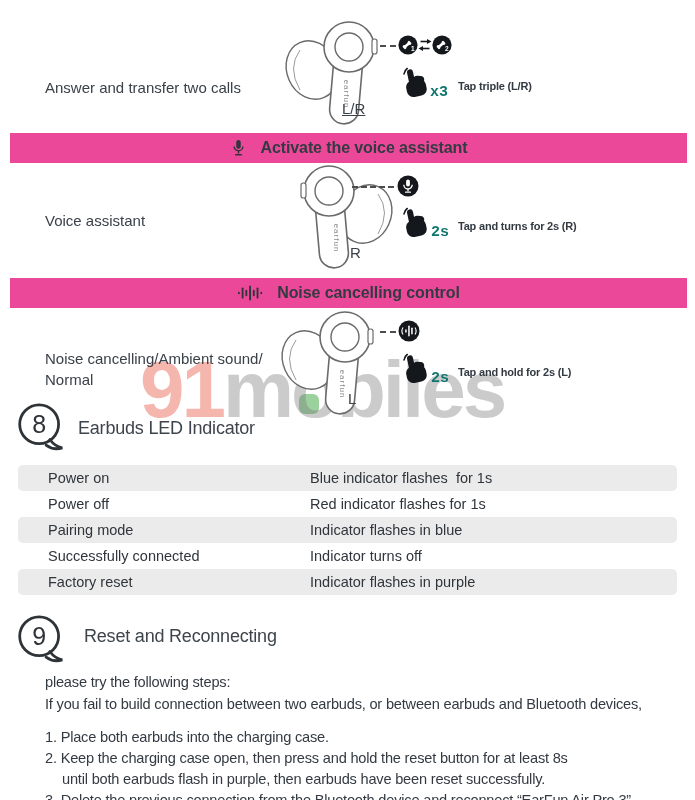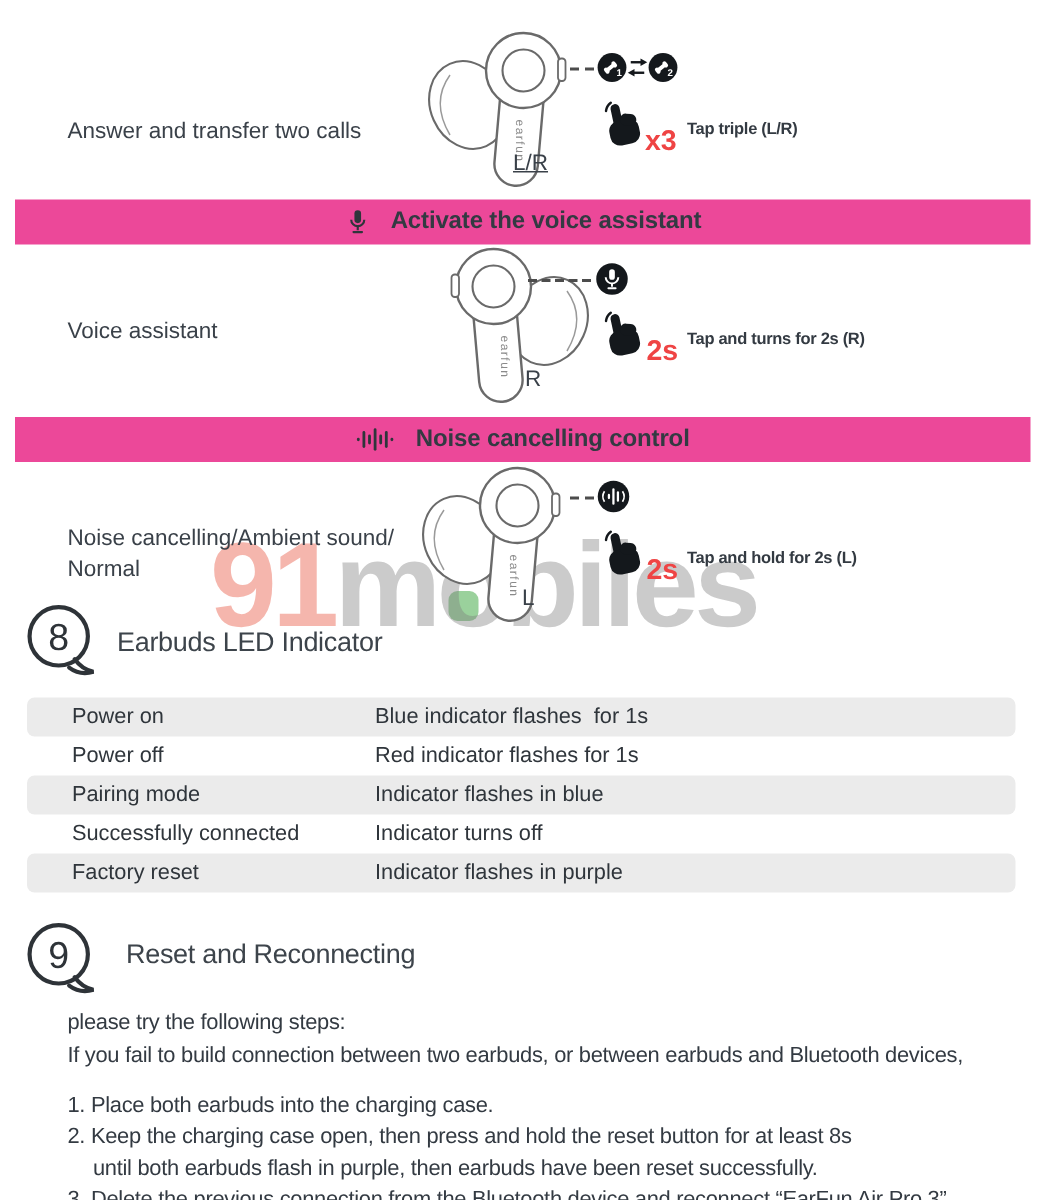--- a/index.html
+++ b/index.html
@@ -20,40 +20,40 @@
   #watermark .wm-red  { color:rgba(231,82,60,0.42); }
   #watermark .wm-gray { color:rgba(125,125,125,0.40); }
   #wm-dot {
     position:absolute; left:299px; top:394px; width:20px; height:20px;
     border-radius:6px; background:rgba(87,179,90,0.60); z-index:1;
   }
 
   
   .row-label { font-size:15px; font-weight:500; color:#3a4149; line-height:21px; }
   .bud-label { font-size:15px; font-weight:500; color:#3a4149; }
-  .count     { font-size:19px; font-weight:600; color:#ef4444; }
+  .count     { font-size:15px; font-weight:600; color:#0f766e;font-family:Liberation Mono, monospace; }
   .action    { font-size:11px; font-weight:600; color:#333a42; letter-spacing:-0.2px; }
 
   .dashes { border-top:2px dashed #4c4c4c; height:0; }
 
   
   .banner {
     position:absolute; left:10px; width:677px; height:30px; background:#ec4899;
     display:flex; align-items:center; justify-content:center; gap:12px;
   }
   .banner-text { font-size:16px; font-weight:600; color:#333a42; letter-spacing:-0.1px; }
 
   
   .sec-title { font-size:18px; font-weight:500; color:#3d444b; letter-spacing:-0.2px; }
 
   
   #led-table { position:absolute; left:18px; top:465px; width:659px; z-index:2; }
   .t-row { height:26px; display:flex; align-items:center; }
   .t-row.gray { background:#ebebeb; border-radius:5px; }
-  .t-c1 { width:232px; padding-left:30px; font-size:14.5px; font-weight:500; color:#2f353b; white-space:pre-wrap; }
+  .t-c1 { width:292px; padding-left:30px; font-size:14.5px; font-weight:500; color:#2f353b; white-space:pre-wrap; }
   .t-c2 { flex:1; font-size:14.5px; font-weight:500; color:#2f353b; white-space:pre-wrap; }
 
   
   .body-text { font-size:14.6px; font-weight:500; color:#333a42; line-height:22px; letter-spacing:-0.2px; }
   .steps div { line-height:21px; }
   .step-indent { padding-left:17px; }
 
   svg { display:block; }
 </style>
 </head>

